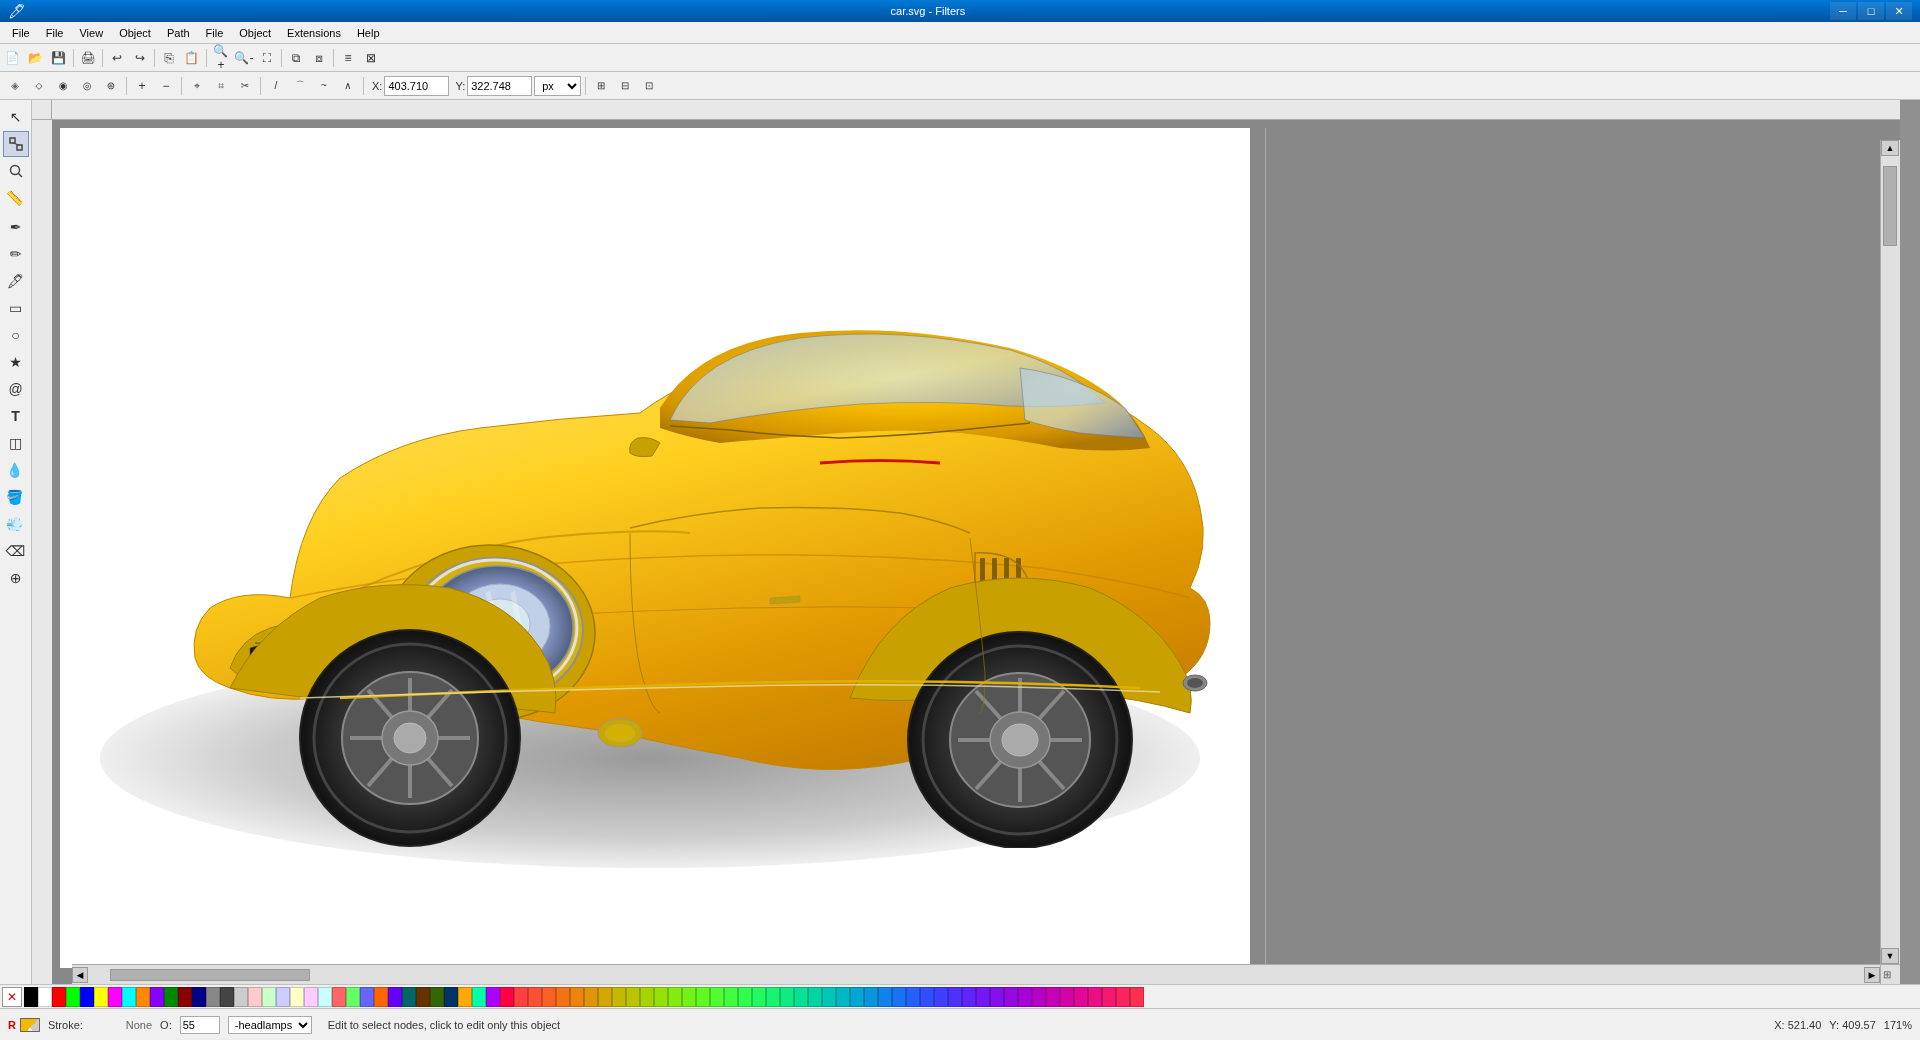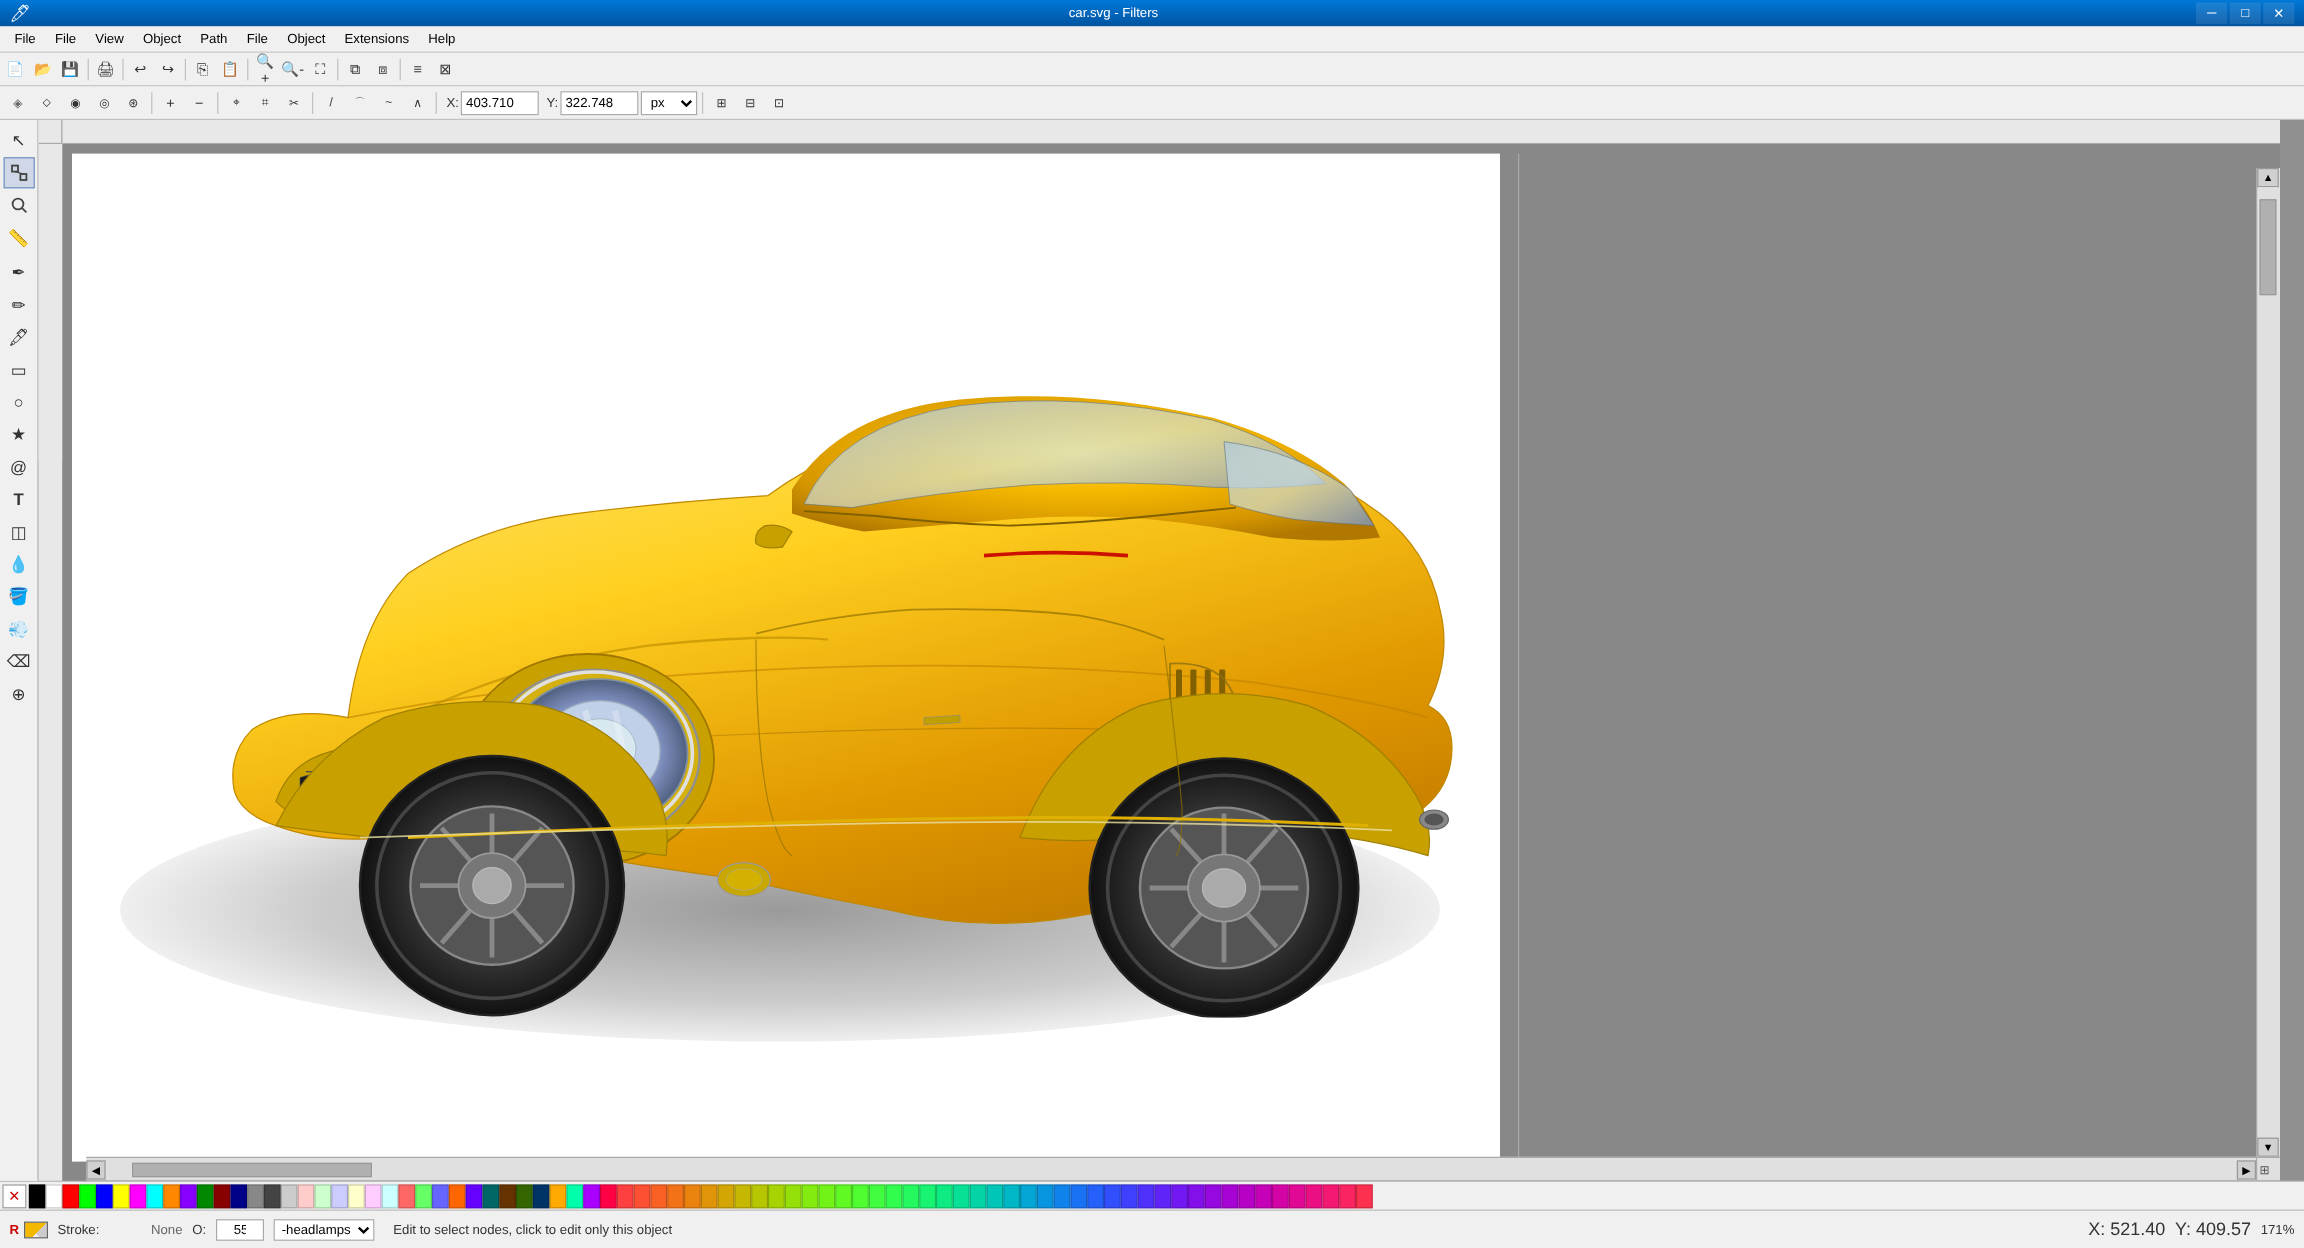--- a/index.html
+++ b/index.html
@@ -214,35 +214,35 @@
       display: flex; align-items: center; gap: 4px;
     }
     .fill-color-rect {
       width: 20px; height: 14px;
       border: 1px solid #666;
     }
     .opacity-input {
       width: 40px; height: 18px;
       border: 1px solid #aaa;
       font-size: 11px;
-      padding: 0 14px;
+      padding: 0 2px;
     }
     .layer-select {
       height: 18px;
       border: 1px solid #aaa;
       font-size: 11px;
       padding: 0 2px;
       background: white;
     }
     .zoom-display {
       font-size: 11px;
       color: #333;
     }
     .coord-display {
-      font-size: 15px;
+      font-size: 11px;
       color: #333;
     }
 
     
     #selection-box {
       position: absolute;
       border: 1px dashed #4444ff;
       background: rgba(100,100,255,0.05);
       pointer-events: none;
     }

